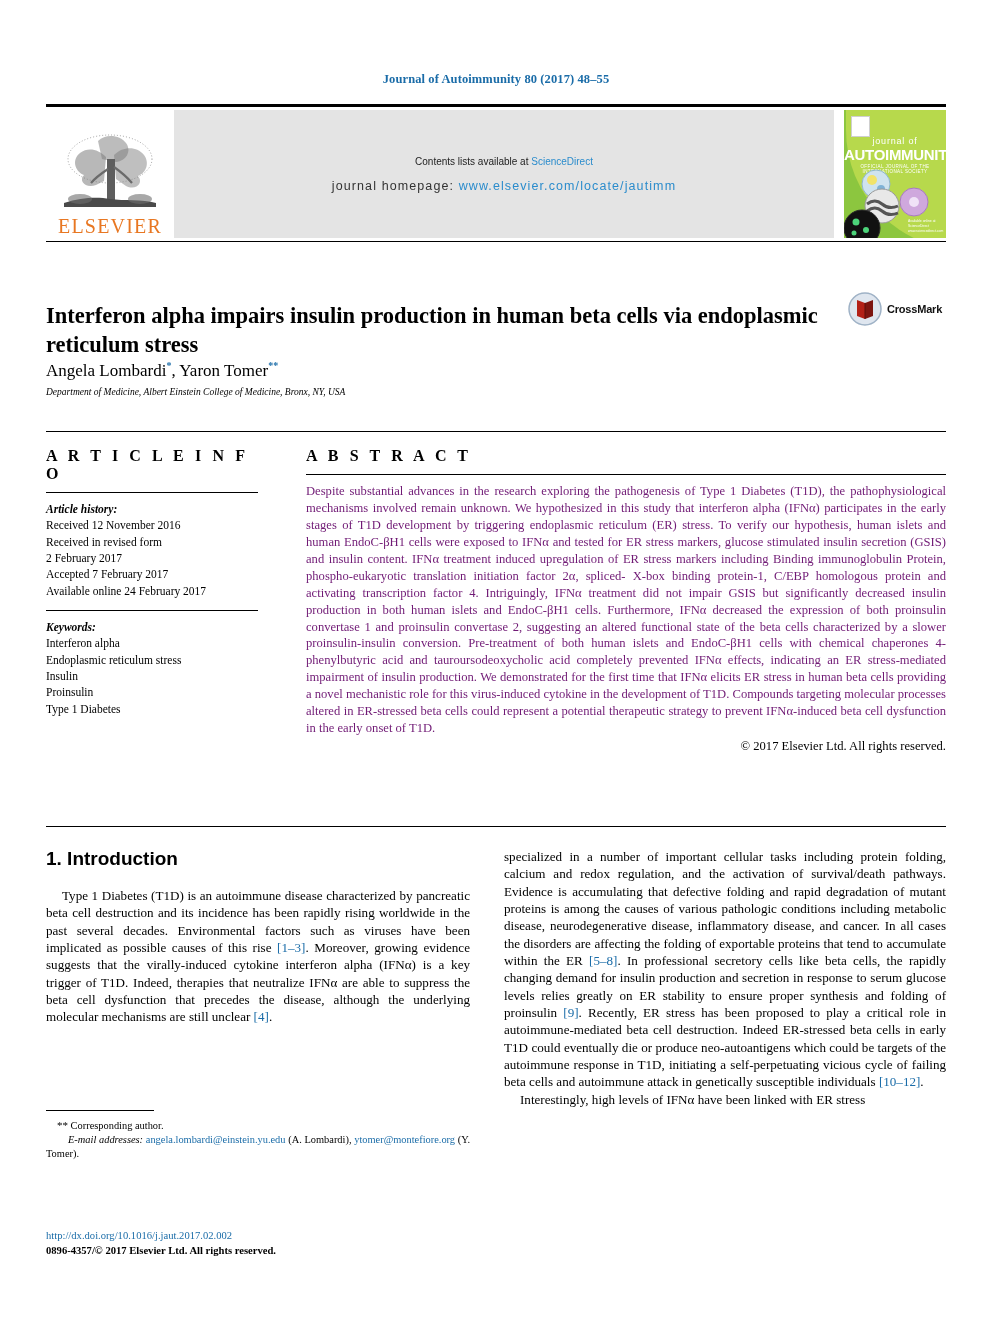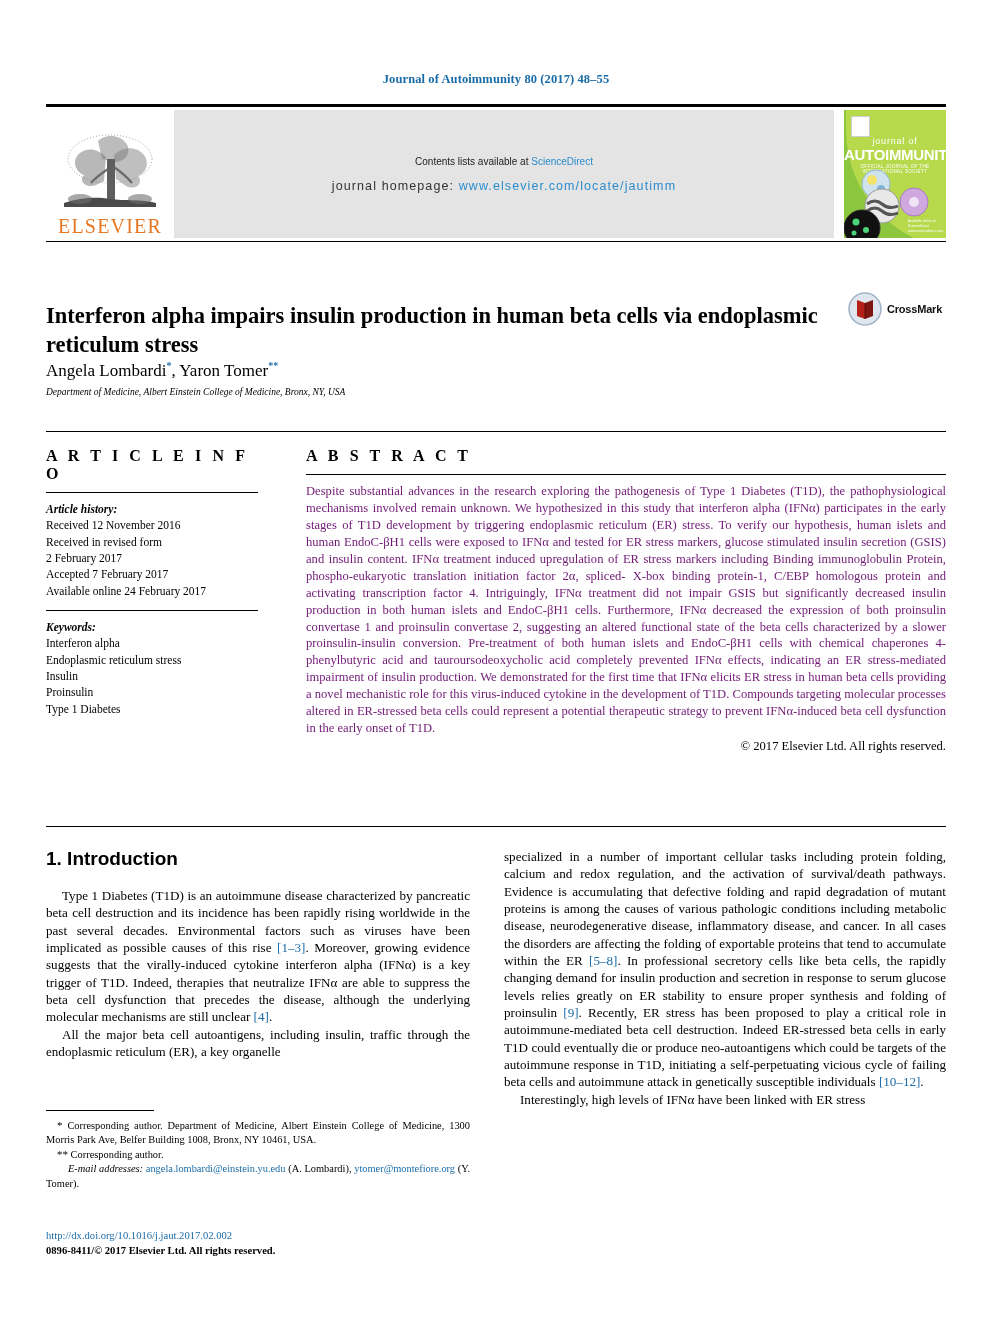--- a/index.html
+++ b/index.html
@@ -456,33 +456,31 @@
     <div class="hr-thin"></div>
     <div class="abstract-body">Despite substantial advances in the research exploring the pathogenesis of Type 1 Diabetes (T1D), the pathophysiological mechanisms involved remain unknown. We hypothesized in this study that interferon alpha (IFNα) participates in the early stages of T1D development by triggering endoplasmic reticulum (ER) stress. To verify our hypothesis, human islets and human EndoC-βH1 cells were exposed to IFNα and tested for ER stress markers, glucose stimulated insulin secretion (GSIS) and insulin content. IFNα treatment induced upregulation of ER stress markers including Binding immunoglobulin Protein, phospho-eukaryotic translation initiation factor 2α, spliced- X-box binding protein-1, C/EBP homologous protein and activating transcription factor 4. Intriguingly, IFNα treatment did not impair GSIS but significantly decreased insulin production in both human islets and EndoC-βH1 cells. Furthermore, IFNα decreased the expression of both proinsulin convertase 1 and proinsulin convertase 2, suggesting an altered functional state of the beta cells characterized by a slower proinsulin-insulin conversion. Pre-treatment of both human islets and EndoC-βH1 cells with chemical chaperones 4-phenylbutyric acid and tauroursodeoxycholic acid completely prevented IFNα effects, indicating an ER stress-mediated impairment of insulin production. We demonstrated for the first time that IFNα elicits ER stress in human beta cells providing a novel mechanistic role for this virus-induced cytokine in the development of T1D. Compounds targeting molecular processes altered in ER-stressed beta cells could represent a potential therapeutic strategy to prevent IFNα-induced beta cell dysfunction in the early onset of T1D.</div>
     <div class="copyright-line">© 2017 Elsevier Ltd. All rights reserved.</div>
   </div>
 
   <div class="band-rule-bottom"></div>
 
   <div class="col-left">
     <div class="h1">1. Introduction</div>
     <p class="para">Type 1 Diabetes (T1D) is an autoimmune disease characterized by pancreatic beta cell destruction and its incidence has been rapidly rising worldwide in the past several decades. Environmental factors such as viruses have been implicated as possible causes of this rise <span class="ref">[1–3]</span>. Moreover, growing evidence suggests that the virally-induced cytokine interferon alpha (IFNα) is a key trigger of T1D. Indeed, therapies that neutralize IFNα are able to suppress the beta cell dysfunction that precedes the disease, although the underlying molecular mechanisms are still unclear <span class="ref">[4]</span>.</p>
-    <p class="para">All the major beta cell autoantigens, including insulin, traffic through the endoplasmic reticulum (ER), a key organelle</p>
   </div>
 
   <div class="col-right">
     <p class="para" style="text-indent:0">specialized in a number of important cellular tasks including protein folding, calcium and redox regulation, and the activation of survival/death pathways. Evidence is accumulating that defective folding and rapid degradation of mutant proteins is among the causes of various pathologic conditions including metabolic disease, neurodegenerative disease, inflammatory disease, and cancer. In all cases the disorders are affecting the folding of exportable proteins that tend to accumulate within the ER <span class="ref">[5–8]</span>. In professional secretory cells like beta cells, the rapidly changing demand for insulin production and secretion in response to serum glucose levels relies greatly on ER stability to ensure proper synthesis and folding of proinsulin <span class="ref">[9]</span>. Recently, ER stress has been proposed to play a critical role in autoimmune-mediated beta cell destruction. Indeed ER-stressed beta cells in early T1D could eventually die or produce neo-autoantigens which could be targets of the autoimmune response in T1D, initiating a self-perpetuating vicious cycle of failing beta cells and autoimmune attack in genetically susceptible individuals <span class="ref">[10–12]</span>.</p>
     <p class="para">Interestingly, high levels of IFNα have been linked with ER stress</p>
   </div>
 
   <div class="footnote-rule"></div>
   <div class="footnotes">
-    <p class="fn-line fn-indent"><span style="font-size:11px">*</span> Corresponding author. Department of Medicine, Albert Einstein College of Medicine, 1300 Morris Park Ave, Belfer Building 1008, Bronx, NY 10461, USA.</p>
     <p class="fn-line fn-indent"><span style="font-size:11px">**</span> Corresponding author.</p>
     <p class="fn-line" style="text-indent:22px"><em>E-mail addresses:</em> <span class="link">angela.lombardi@einstein.yu.edu</span> (A. Lombardi), <span class="link">ytomer@montefiore.org</span> (Y. Tomer).</p>
   </div>
 
   <div class="doi-block">
     <div class="doi-link">http://dx.doi.org/10.1016/j.jaut.2017.02.002</div>
-    <div class="issn-line">0896-8411/© 2017 Elsevier Ltd. All rights reserved.</div>
+    <div class="issn-line">0896-4357/© 2017 Elsevier Ltd. All rights reserved.</div>
   </div>
 
 </div>
 
 </body></html>

